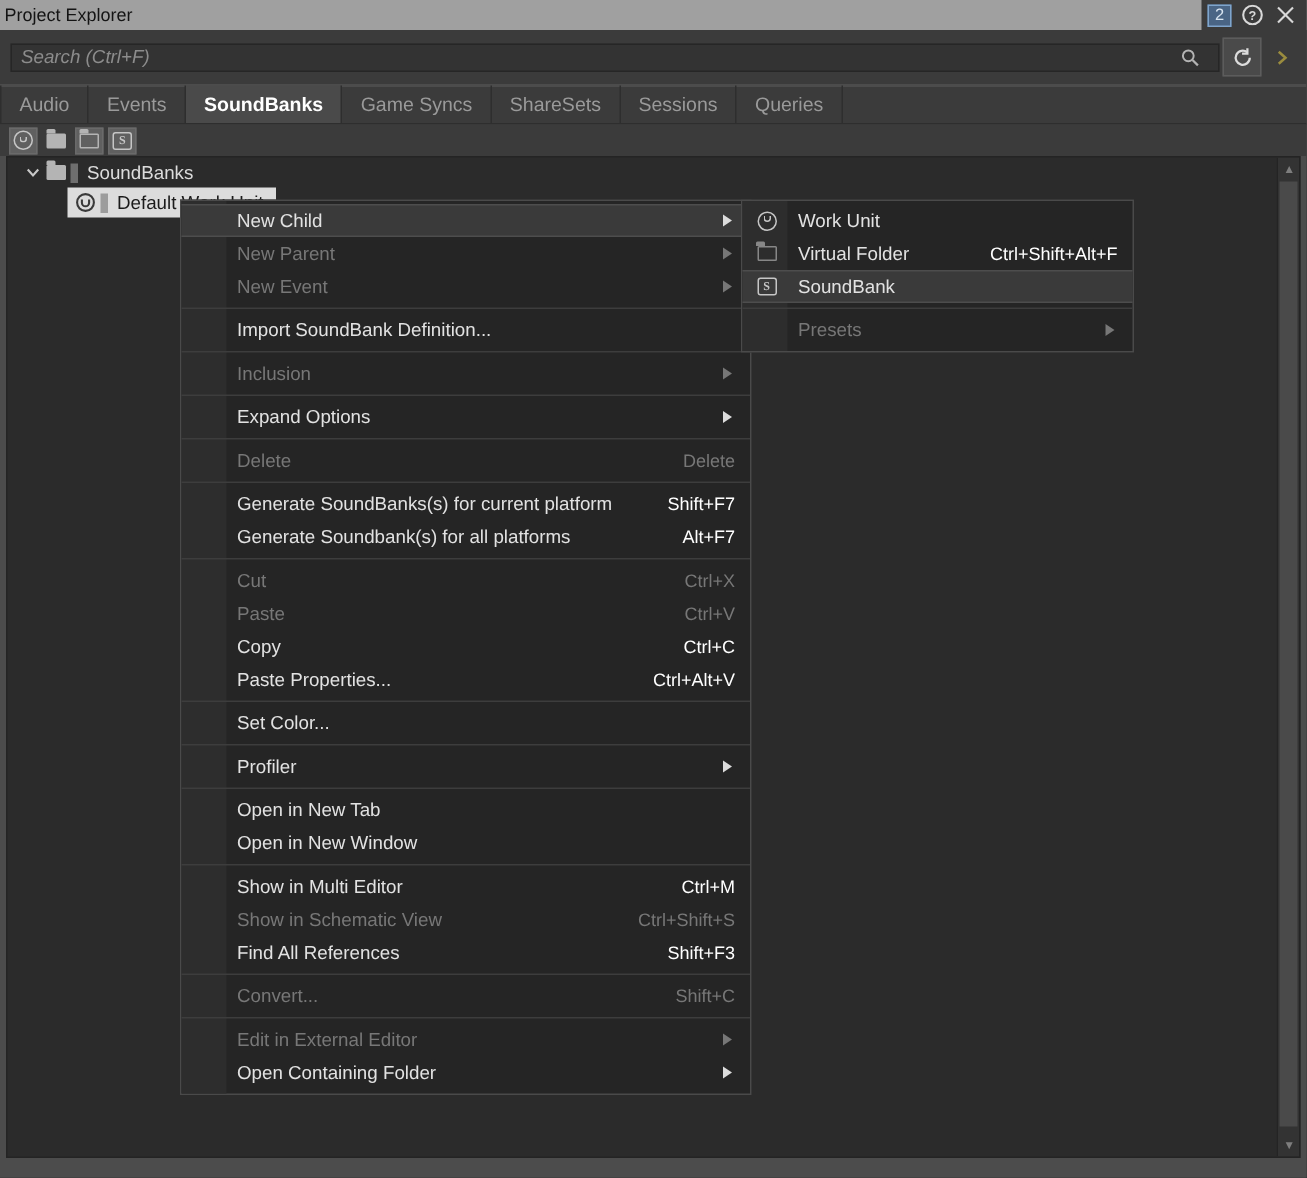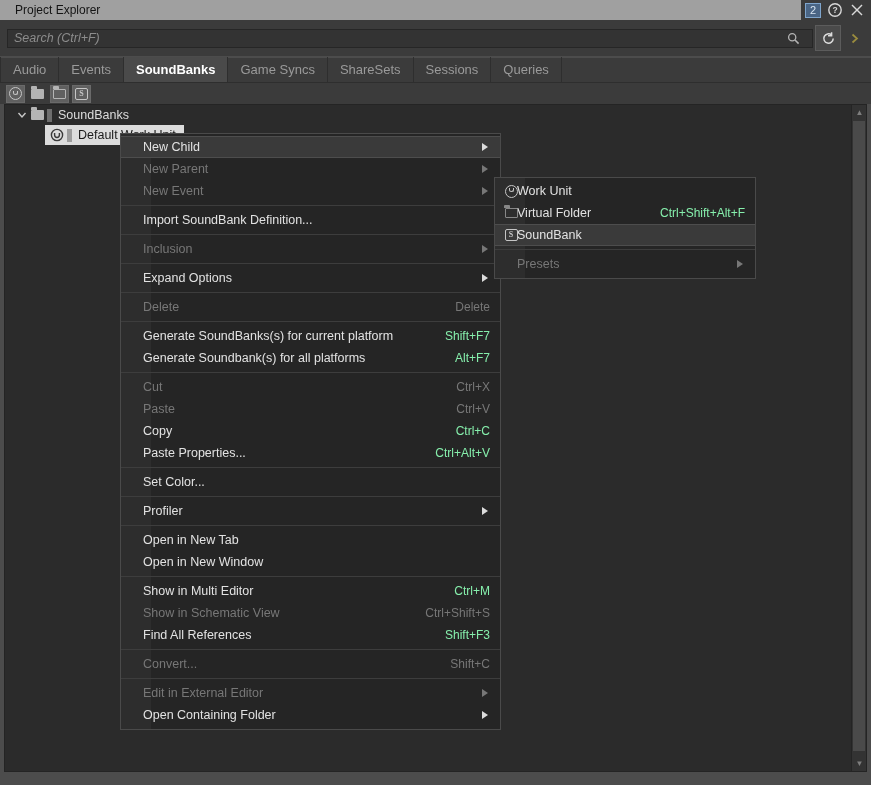--- a/index.html
+++ b/index.html
@@ -21,21 +21,21 @@
   
   #titlebar {
     position: absolute;
     left: 0; top: 0;
     width: 871px; height: 20px;
     background: #a0a0a0;
     display: flex;
     align-items: center;
   }
   #titlebar .title-text {
-    margin-left: 15px;
+    margin-left: 3px;
     color: #141414;
     font-size: 12px;
     line-height: 20px;
     white-space: nowrap;
   }
   #titlebar .spacer { flex: 1 1 auto; }
   #titlebar .tb-right {
     display: flex;
     align-items: center;
     height: 20px;
@@ -236,35 +236,35 @@
     background: #2d2d2d;
     pointer-events: none;
   }
   .mi {
     position: relative;
     height: 22px;
     display: flex;
     align-items: center;
     font-size: 12.5px;
     color: #e2e2e2;
-    padding-left: 22px;
+    padding-left: 37px;
     padding-right: 10px;
     box-sizing: border-box;
     white-space: nowrap;
     z-index: 2;
   }
   .mi.disabled { color: #777777; }
   .mi.hover {
     background: #3a3a3a;
     border-top: 1px solid #4d4d4d;
     border-bottom: 1px solid #4d4d4d;
   }
   .mi .mi-label { flex: 1 1 auto; }
   .mi .mi-accel {
-    color: #86efac;
+    color: #ffffff;
     font-size: 12px;
     margin-left: 20px;
   }
   .mi.disabled .mi-accel { color: #777777; }
   .mi .mi-arrow {
     margin-left: 12px;
     width: 10px;
     display: flex;
     justify-content: center;
     color: #dcdcdc;
@@ -288,21 +288,20 @@
   
   #submenu {
     position: absolute;
     left: 494px; top: 133px;
     width: 262px;
     background: #252525;
     border: 1px solid #4a4a4a;
     box-sizing: border-box;
     z-index: 60;
     padding: 2px 0 3px 0;
-    margin-top: 44px;
   }
   #submenu::before {
     content: "";
     position: absolute;
     left: 0; top: 0;
     width: 30px; height: 100%;
     background: #2d2d2d;
     pointer-events: none;
   }
 

